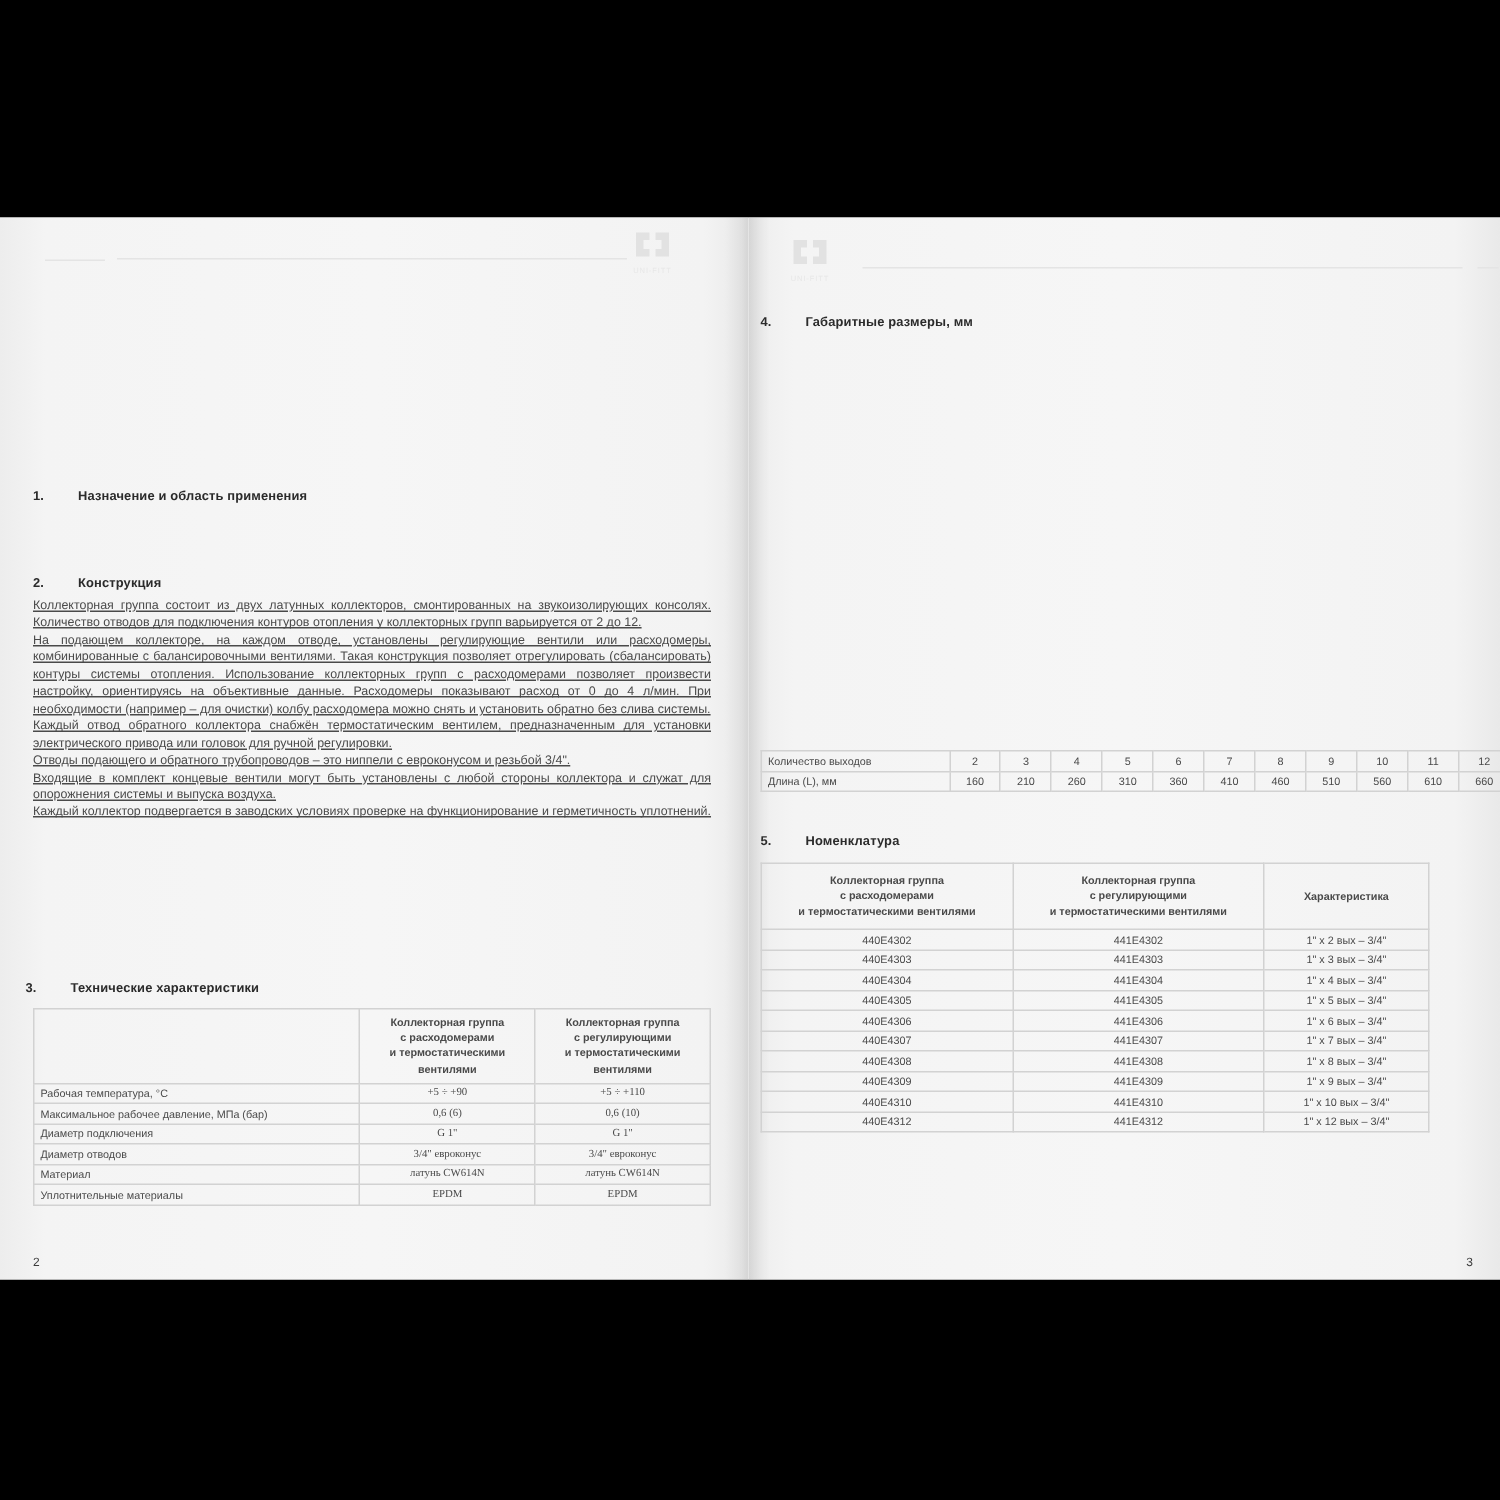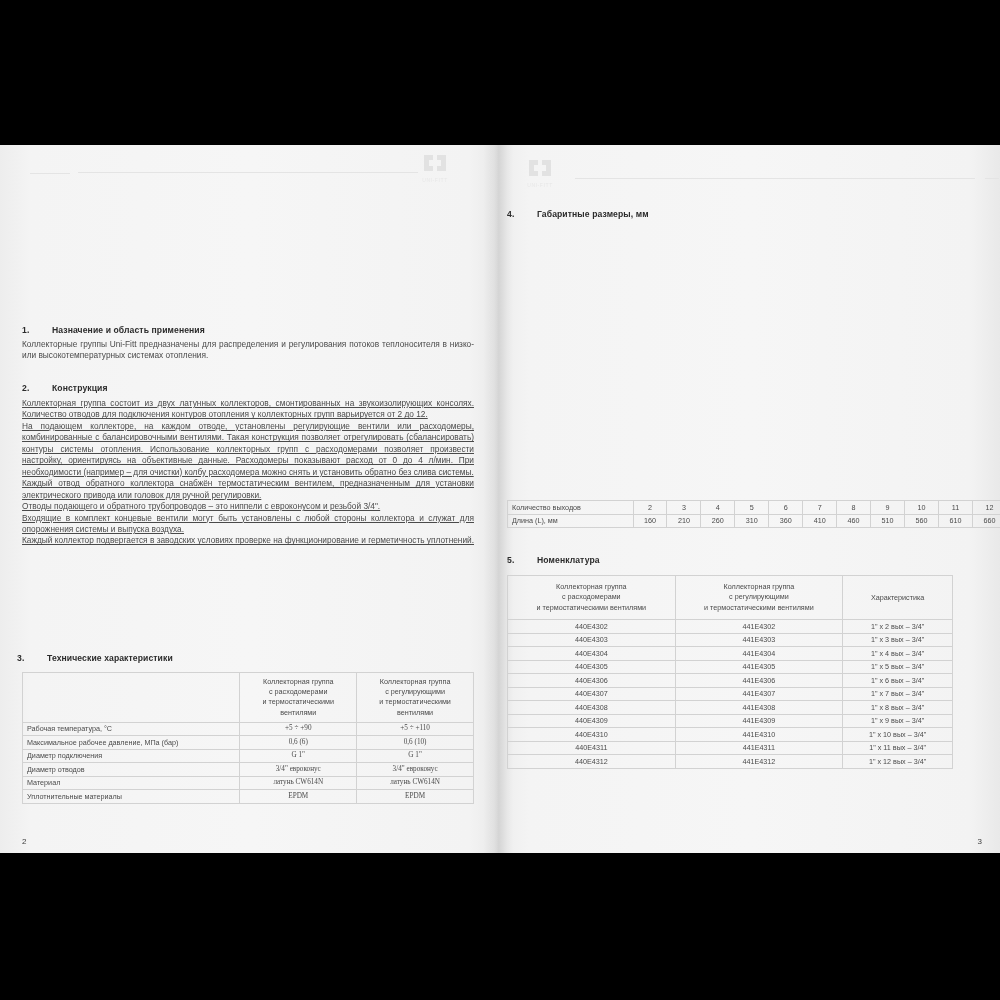--- a/index.html
+++ b/index.html
@@ -90,21 +90,21 @@
     font-size: 7.2px;
     color: #4a4a4a;
   }
   table.doc td, table.doc th {
     border: 1px solid #d2d2d2;
     padding: 1.5px 4px;
     font-weight: 400;
     vertical-align: middle;
     line-height: 9.5px;
   }
-  table.doc th { color:#4a4a4a; font-weight:400; }
+  table.doc th { color:#4a4a4a; font-weight:700; }
 
   
   #tbl-tech { left: 22px; top: 672px; width: 452px; }
   #tbl-tech td.lbl { width: 218px; text-align: left; height: 12.4px; }
   #tbl-tech td.val { width: 117px; text-align: center; height: 12.4px; font-family: Liberation Serif, serif; }
   #tbl-tech th.blank { width: 218px; }
   #tbl-tech th.col { width: 117px; text-align: center; line-height:10.2px; padding:4px 3px; }
 
   
   #tbl-dim { left: 530px; top: 500px; width: 446px; }
@@ -136,21 +136,20 @@
             <path d="M2 2 h9 v5 h-4 v6 h4 v5 h-9 z" fill="#e2e2e2"></path>
             <path d="M24 18 h-9 v-5 h4 v-6 h-4 v-5 h9 z" fill="#e2e2e2"></path>
           </svg>
         </div>
         <div class="wordmark">UNI-FITT</div>
       </div>
 
       <div class="sec-head" style="left:22px; top:180px;">
         <span class="num">1.</span><span>Назначение и область применения</span>
       </div>
-      <div class="body-text" style="left:22px; top:194px; width:452px;">Коллекторные группы Uni-Fitt предназначены для распределения и регулирования потоков теплоносителя в низко- или высокотемпературных системах отопления.</div>
 
       <div class="sec-head" style="left:22px; top:238px;">
         <span class="num">2.</span><span>Конструкция</span>
       </div>
       <div class="body-text" style="left:22px; top:253px; width:452px; white-space:pre-line;text-decoration:underline;">Коллекторная группа состоит из двух латунных коллекторов, смонтированных на звукоизолирующих консолях. Количество отводов для подключения контуров отопления у коллекторных групп варьируется от 2 до 12.
 На подающем коллекторе, на каждом отводе, установлены регулирующие вентили или расходомеры, комбинированные с балансировочными вентилями. Такая конструкция позволяет отрегулировать (сбалансировать) контуры системы отопления. Использование коллекторных групп с расходомерами позволяет произвести настройку, ориентируясь на объективные данные. Расходомеры показывают расход от 0 до 4 л/мин. При необходимости (например – для очистки) колбу расходомера можно снять и установить обратно без слива системы.
 Каждый отвод обратного коллектора снабжён термостатическим вентилем, предназначенным для установки электрического привода или головок для ручной регулировки.
 Отводы подающего и обратного трубопроводов – это ниппели с евроконусом и резьбой 3/4".
 Входящие в комплект концевые вентили могут быть установлены с любой стороны коллектора и служат для опорожнения системы и выпуска воздуха.
 Каждый коллектор подвергается в заводских условиях проверке на функционирование и герметичность уплотнений.</div>
@@ -326,25 +325,20 @@
             <td>440E4309</td>
             <td>441E4309</td>
             <td>1" x 9 вых – 3/4"</td>
           </tr>
           <tr>
             <td>440E4310</td>
             <td>441E4310</td>
             <td>1" x 10 вых – 3/4"</td>
           </tr>
           <tr>
-            <td>440E4311</td>
-            <td>441E4311</td>
-            <td>1" x 11 вых – 3/4"</td>
-          </tr>
-          <tr>
             <td>440E4312</td>
             <td>441E4312</td>
             <td>1" x 12 вых – 3/4"</td>
           </tr>
         </tbody>
       </table>
 
       <div class="pageno" style="right:18px; top:692px;">3</div>
     </div>
 

